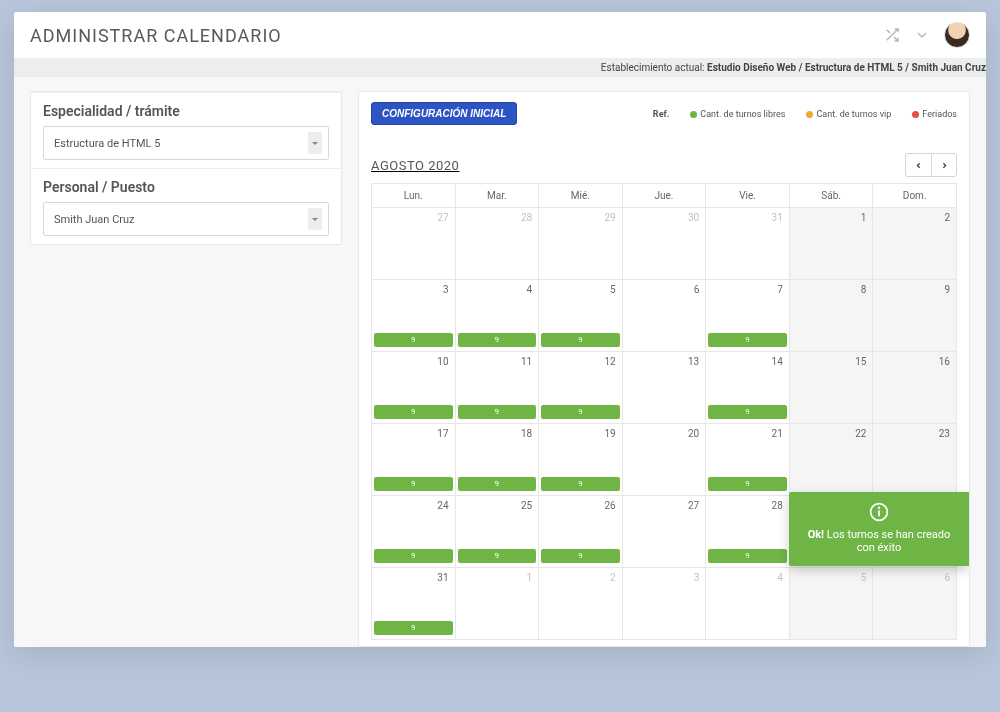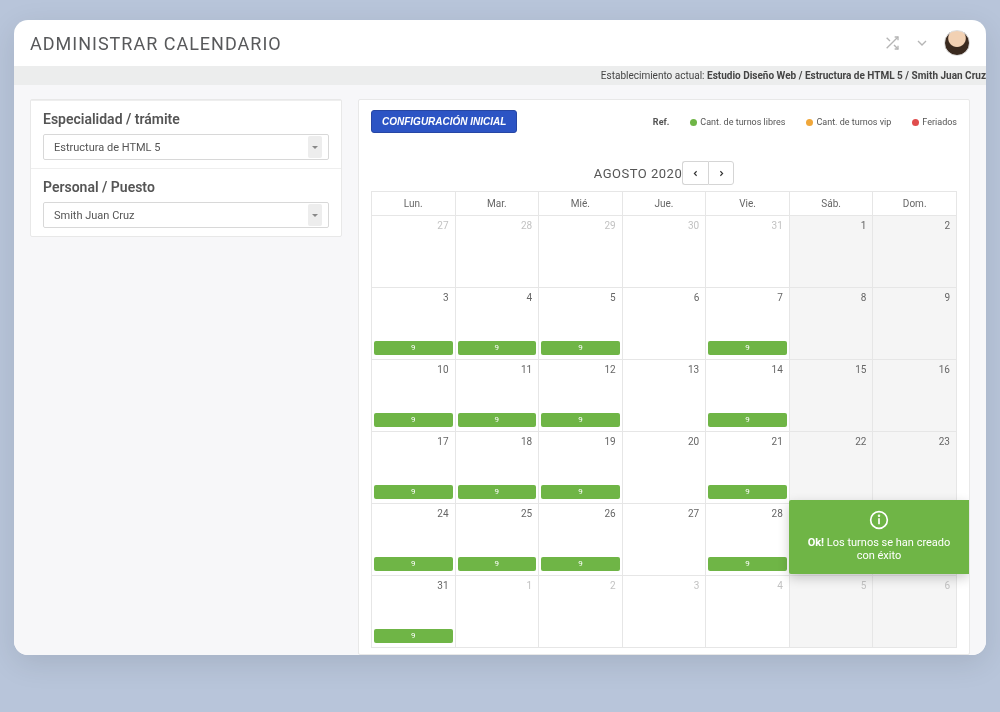--- a/index.html
+++ b/index.html
@@ -1,52 +1,52 @@
 <!DOCTYPE html>
 <html><head>
 <meta charset="utf-8">
 <style>
   * { box-sizing: border-box; margin: 0; padding: 0; }
   html, body { width: 1000px; height: 712px; font-family: -apple-system, "Segoe UI", Roboto, Arial, sans-serif; }
   body { background: #b8c5da; display: flex; align-items: flex-start; justify-content: center; }
   .window {
-    margin-top: 20px;
+    margin-top: 12px;
     width: 972px;
     background: #fff;
-    border-radius: 14px;
+    border-radius: 2px;
     overflow: hidden;
     box-shadow: 0 8px 30px rgba(0,0,0,.1);
     position: relative;
   }
   .topbar { display: flex; align-items: center; justify-content: space-between; padding: 10px 16px; }
   .title { font-size: 18px; font-weight: 400; letter-spacing: 1px; color: #58595b; }
   .top-icons { display: flex; align-items: center; gap: 14px; }
   .ico { width: 16px; height: 16px; color: #b5b5b5; }
   .avatar { width: 26px; height: 26px; border-radius: 50%; background: radial-gradient(circle at 50% 30%, #f2d1b3 40%, #3a2a1f 45%); border: 1px solid #ddd; }
   .breadcrumb { background: #eceded; font-size: 10px; padding: 4px 0; text-align: right; color: #444; }
   .breadcrumb b { font-weight: 700; }
   .content { display: flex; gap: 16px; padding: 14px 16px 0 16px; background: #f7f7f9; align-items: flex-start; }
   
   .panel { background: #fff; width: 312px; border: 1px solid #e8e8e8; border-radius: 2px; }
   .panel-head { padding: 10px 12px; }
   .panel-head h3 { font-size: 13px; font-weight: 700; color: #2c6fbb; }
   .panel-head p { font-size: 10px; color: #777; margin-top: 2px; }
   .field { border-top: 1px solid #eee; padding: 8px 12px; }
   .field label { font-size: 14px; color: #555; font-weight: 600; }
-  .select { margin-top: 6px; border: 1px solid #d8d8d8; border-radius: 2px; height: 26px; display: flex; align-items: center; justify-content: space-between; padding: 0 6px 0 10px; font-size: 11px; color: #555; background: #fff; cursor: pointer; }
+  .select { margin-top: 6px; border: 1px solid #d8d8d8; border-radius: 2px; height: 34px; display: flex; align-items: center; justify-content: space-between; padding: 0 6px 0 10px; font-size: 11px; color: #555; background: #fff; cursor: pointer; }
   .select .handle { width: 14px; height: 22px; background: #ededed; border-radius: 2px; display: flex; align-items: center; justify-content: center; }
   .select .handle::after { content: ""; border: 3px solid transparent; border-top-color: #888; margin-top: 3px; }
   
   .main { flex: 1; background: #fff; border: 1px solid #e8e8e8; border-radius: 2px; padding: 10px 12px 0 12px; position: relative; height: 556px; overflow: hidden; }
   .main-top { display: flex; align-items: center; justify-content: space-between; }
   .btn-blue { background: #2c54c4; color: #fff; font-size: 10px; font-weight: 700; border: 1px solid #2646a4; border-radius: 3px; padding: 5px 10px; cursor: pointer; font-style: italic; }
   .legend { font-size: 9px; color: #555; display: flex; align-items: center; gap: 21px; }
   .legend b { font-weight: 700; }
   .dot { display: inline-block; width: 7px; height: 7px; border-radius: 50%; margin-right: 3px; vertical-align: middle; }
-  .cal-head { display: flex; align-items: center; justify-content: center; margin-top: 28px; }
+  .cal-head { display: flex; align-items: center; justify-content: space-between; margin-top: 28px; text-decoration: underline; }
   .month { font-size: 13px; font-weight: 400; color: #555; letter-spacing: .5px; }
   .nav { display: flex; }
   .nav button { width: 26px; height: 24px; border: 1px solid #d5d5d5; background: #fff; cursor: pointer; display: flex; align-items: center; justify-content: center; color: #333; font-size: 12px; }
   .nav button:first-child { border-right: none; border-radius: 3px 0 0 3px; }
   .nav button:last-child { border-radius: 0 3px 3px 0; }
   table.cal { width: 100%; border-collapse: collapse; table-layout: fixed; margin-top: 6px; padding-left: 24px; }
   .cal th { border: 1px solid #e6e6e6; font-size: 10px; font-weight: 400; color: #666; padding: 6px 0; background: #fff; }
   .cal td { border: 1px solid #e6e6e6; height: 72px; vertical-align: top; position: relative; }
   .cal td.other { color: #bbb; }
   .cal td.weekend { background: #f5f5f5; }

